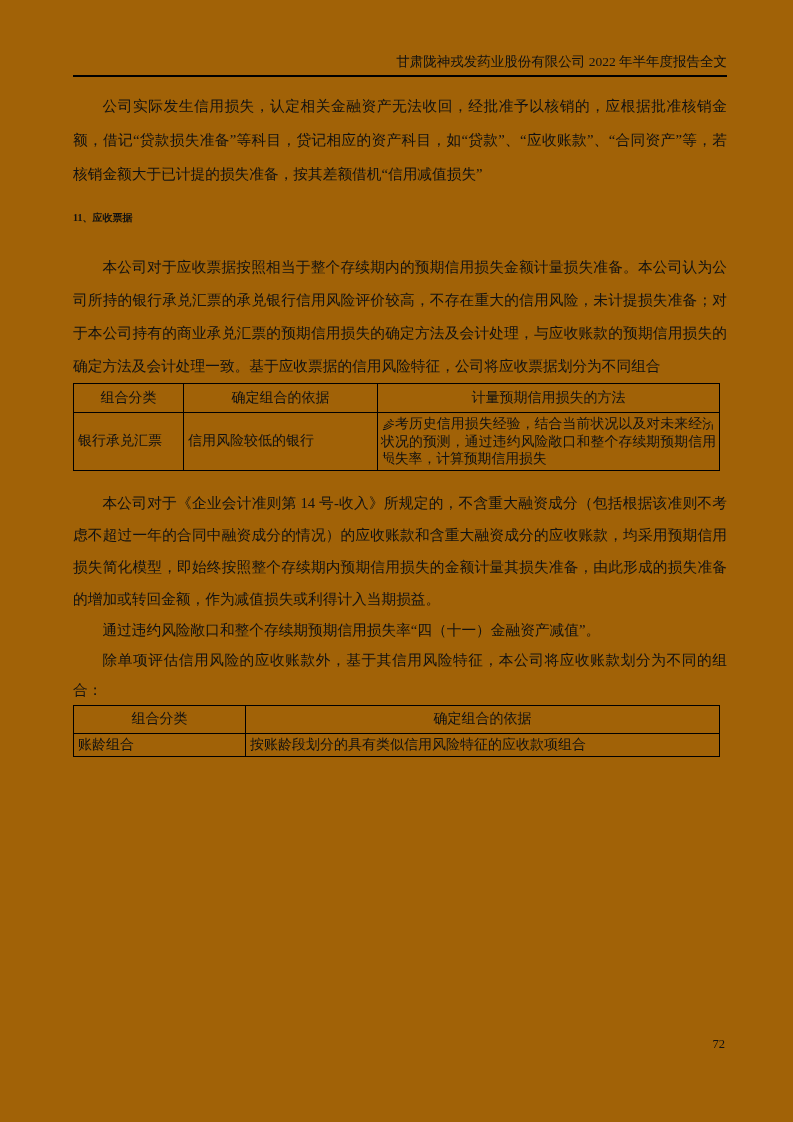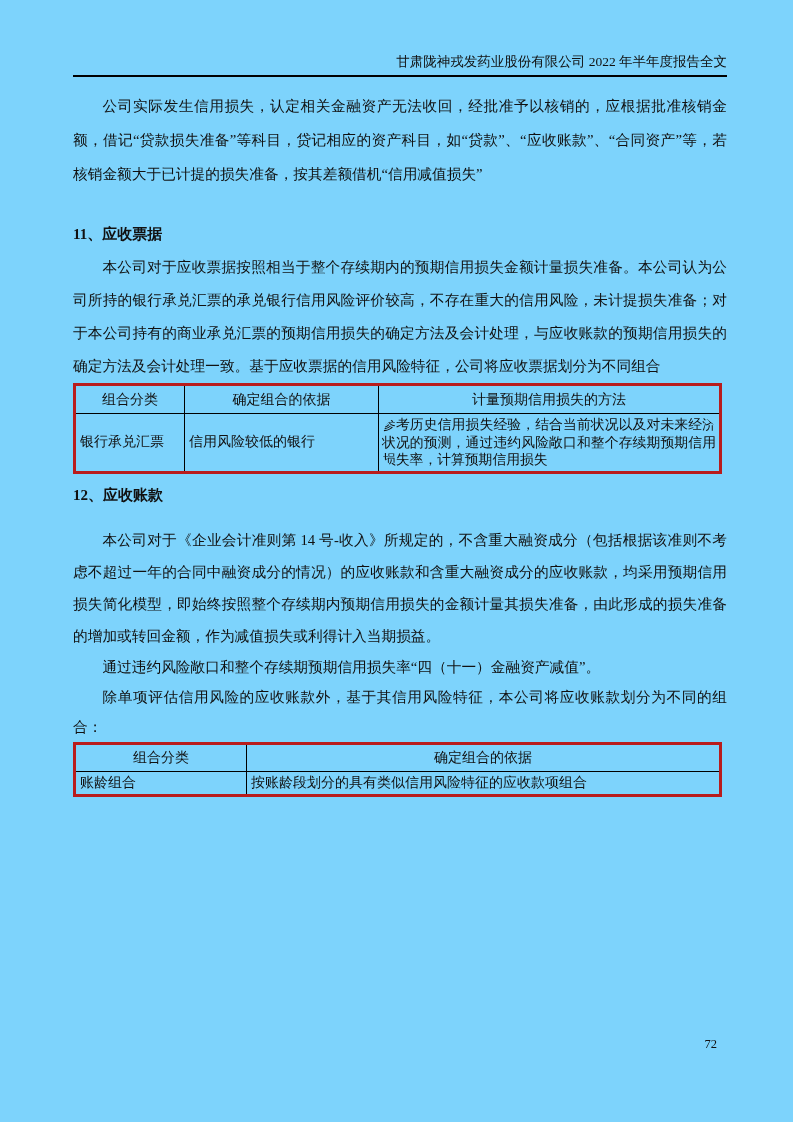--- a/index.html
+++ b/index.html
@@ -4,21 +4,21 @@
 <style>
   html, body {
     margin: 0;
     padding: 0;
     background: #ffffff;
   }
   .page {
     position: relative;
     width: 793px;
     height: 1122px;
-    background: #7dd3fc;
+    background: #a16207;
     box-sizing: border-box;
     padding: 52px 66px 0 73px;
     font-family: "Liberation Serif", "DejaVu Serif", serif;
     color: #111111;
     overflow: hidden;
   }
   .doc-header {
     text-align: right;
     font-size: 13.5px;
     line-height: 20px;
@@ -29,37 +29,37 @@
   .body-para {
     margin: 0;
     font-size: 14.7px;
     line-height: 34px;
     text-align: justify;
     text-indent: 2em;
   }
   .para-a { margin-top: 12px; }
   .para-b { margin-top: 0; }
   .sec-heading {
-    margin: 30px 0 0 0;
-    font-size: 15px;
+    margin: 14px 0 0 0;
+    font-size: 10px;
     font-weight: bold;
     line-height: 26px;
   }
   .sec-heading.h12 { margin-top: 8px; }
-  .para-c { margin-top: 4px; line-height: 33px; }
+  .para-c { margin-top: 20px; line-height: 33px; }
   .para-d { margin-top: 4px; }
   .para-e { margin-top: 16px; line-height: 32px; }
   .para-f { margin-top: 0; line-height: 30px; }
   .para-g { margin-top: 0; line-height: 30px; }
 
   table.doc-table {
     border-collapse: collapse;
     width: 646px;
     table-layout: fixed;
-    border: 3px solid #b91c1c;
+    border: 1px solid #b91c1c;
     font-size: 14px;
   }
   table.doc-table th,
   table.doc-table td {
     border: 1px solid #000000;
     font-weight: normal;
     padding: 2px 4px;
     box-sizing: border-box;
     overflow: hidden;
   }
@@ -74,21 +74,21 @@
     line-height: 17.5px;
     padding: 2px 3px;
     text-align: justify;
   }
   table.t2 th { height: 28px; }
   table.t2 td { height: 15px; vertical-align: middle; text-align: left; }
 
   .page-number {
     position: absolute;
     top: 1036px;
-    right: 76px;
+    right: 68px;
     font-size: 12.5px;
     line-height: 16px;
   }
 </style>
 </head>
 <body>
 
 <div class="page">
 
   <div class="doc-header">甘肃陇神戎发药业股份有限公司 2022 年半年度报告全文</div>
@@ -116,21 +116,20 @@
     <tbody>
       <tr>
         <td>银行承兑汇票</td>
         <td>信用风险较低的银行</td>
         <td class="method-cell">参考历史信用损失经验，结合当前状况以及对未来经济状况的预测，通过违约风险敞口和整个存续期预期信用损失率，计算预期信用损失</td>
       </tr>
     </tbody>
   </table>
 
 
-  <h2 class="sec-heading h12">12、应收账款</h2>
 
   <p class="body-para para-e">本公司对于《企业会计准则第 14 号-收入》所规定的，不含重大融资成分（包括根据该准则不考虑不超过一年的合同中融资成分的情况）的应收账款和含重大融资成分的应收账款，均采用预期信用损失简化模型，即始终按照整个存续期内预期信用损失的金额计量其损失准备，由此形成的损失准备的增加或转回金额，作为减值损失或利得计入当期损益。</p>
 
   <p class="body-para para-f">通过违约风险敞口和整个存续期预期信用损失率“四（十一）金融资产减值”。</p>
 
   <p class="body-para para-g">除单项评估信用风险的应收账款外，基于其信用风险特征，本公司将应收账款划分为不同的组合：</p>
 
   <table class="doc-table t2">
     <colgroup>
       <col style="width:172px">

